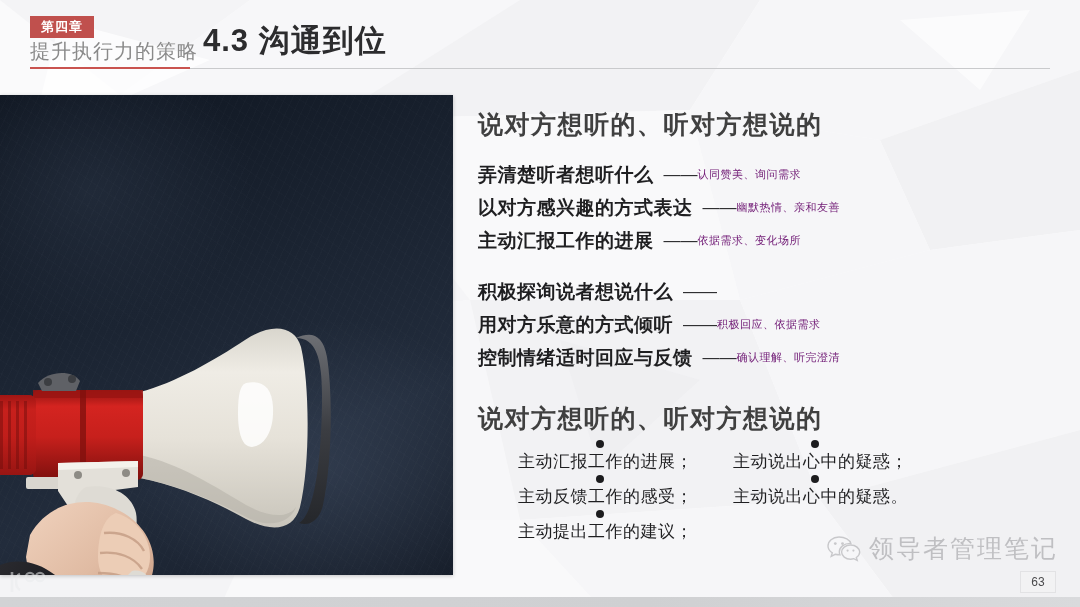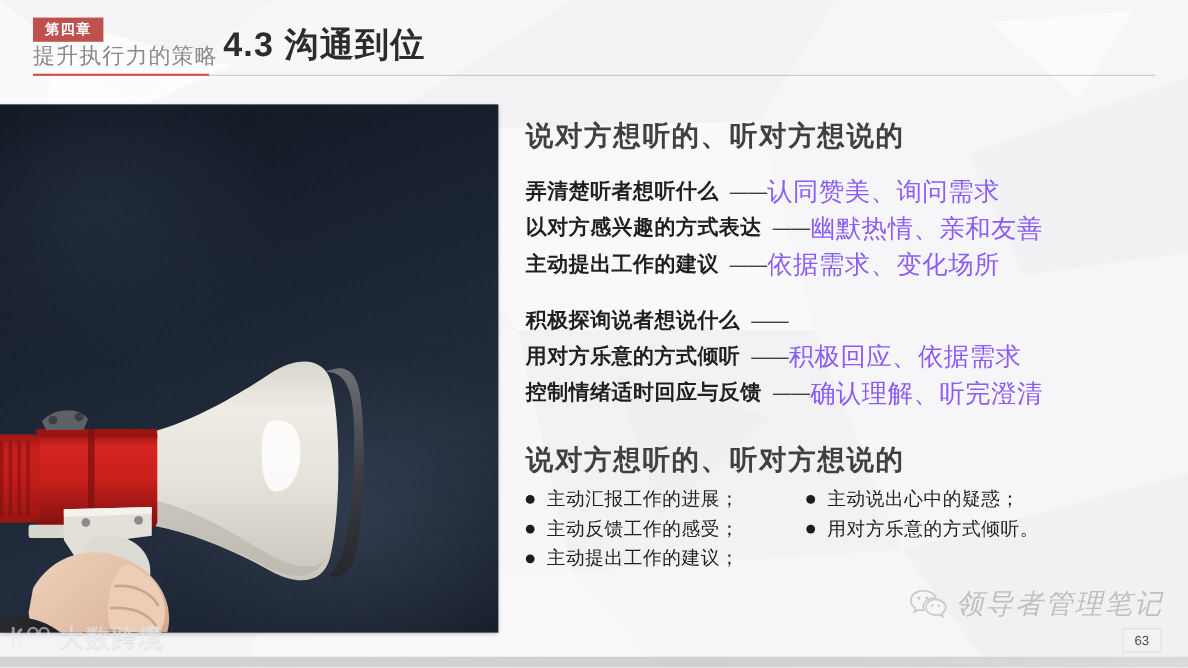--- a/index.html
+++ b/index.html
@@ -87,37 +87,37 @@
     display:flex;align-items:flex-end;
     line-height:33px;white-space:nowrap;
   }
   .bl-strong{
     font-size:19px;font-weight:bold;color:#1f1f21;letter-spacing:.5px;
   }
   .bl-dash{
     font-size:17px;color:#2a2a2c;letter-spacing:0;margin-left:10px;
   }
   .bl-tail{
-    font-size:23px;color:#8b5cf6;letter-spacing:.5px;
+    font-size:11px;color:#701a75;letter-spacing:.5px;
   }
 
   .bullets{display:flex;margin-top:6px;}
   .bullet-col{display:flex;flex-direction:column;}
   .bullet-col.left{width:255px;}
-  .bullet-row{display:flex;align-items:center;line-height:27px;}
+  .bullet-row{display:flex;align-items:center;line-height:27px;flex-direction:column;}
   .bullet-dot{
     width:8px;height:8px;border-radius:50%;background:#1c1c1e;
     margin-right:11px;flex:0 0 auto;
   }
   .bullet-text{font-size:17px;color:#1f1f21;letter-spacing:.5px;white-space:nowrap;}
 
   
   .wm-wechat{
     position:absolute;right:22px;bottom:42px;z-index:6;
-    display:flex;align-items:center;opacity:.42;font-style:italic;
+    display:flex;align-items:center;opacity:.42;
   }
   .wm-wechat .wm-text{
     font-size:25px;color:#7c7c80;letter-spacing:2px;
     font-weight:normal;margin-left:8px;
   }
   .page-num{
     position:absolute;right:24px;bottom:14px;z-index:7;
     min-width:34px;height:20px;line-height:20px;text-align:center;
     background:#f2f2f3;border:1px solid #e2e2e4;
     font-size:12px;color:#4a4a4c;
@@ -274,21 +274,21 @@
         <span class="bl-strong">弄清楚听者想听什么</span>
         <span class="bl-dash">——</span>
         <span class="bl-tail">认同赞美、询问需求</span>
       </div>
       <div class="body-line">
         <span class="bl-strong">以对方感兴趣的方式表达</span>
         <span class="bl-dash">——</span>
         <span class="bl-tail">幽默热情、亲和友善</span>
       </div>
       <div class="body-line">
-        <span class="bl-strong">主动提出工作的建议</span>
+        <span class="bl-strong">主动汇报工作的进展</span>
         <span class="bl-dash">——</span>
         <span class="bl-tail">依据需求、变化场所</span>
       </div>
     </div>
 
     <div class="line-block">
       <div class="body-line">
         <span class="bl-strong">积极探询说者想说什么</span>
         <span class="bl-dash">——</span>
       </div>
@@ -321,21 +321,21 @@
           <span class="bullet-text">主动提出工作的建议；</span>
         </div>
       </div>
       <div class="bullet-col right">
         <div class="bullet-row">
           <span class="bullet-dot"></span>
           <span class="bullet-text">主动说出心中的疑惑；</span>
         </div>
         <div class="bullet-row">
           <span class="bullet-dot"></span>
-          <span class="bullet-text">用对方乐意的方式倾听。</span>
+          <span class="bullet-text">主动说出心中的疑惑。</span>
         </div>
       </div>
     </div>
 
   </div>
 
   <div class="wm-wechat">
     <svg width="34" height="28" viewBox="0 0 34 28">
       <path d="M12 2 C 5.5 2 1 6.2 1 11 C 1 13.8 2.7 16.2 5.3 17.8 L 4.2 21.3 L 8.2 19.3
                C 9.4 19.6 10.7 19.8 12 19.8 C 12.3 19.8 12.6 19.8 12.9 19.8
@@ -354,18 +354,17 @@
 
   <div class="page-num">63</div>
 
   <div class="wm-bottom-left">
     <svg width="42" height="26" viewBox="0 0 42 26">
       <path d="M6 3 L 6 23" stroke="#eaebed" stroke-width="2.6" fill="none"></path>
       <path d="M14 5 C 9 7 8.5 18 14 21" stroke="#eaebed" stroke-width="2.6" fill="none"></path>
       <circle cx="24" cy="8" r="4.2" fill="none" stroke="#eaebed" stroke-width="2.2"></circle>
       <circle cx="34" cy="8" r="4.2" fill="none" stroke="#eaebed" stroke-width="2.2"></circle>
     </svg>
-    <span class="wm-bl-text">大数跨境</span>
   </div>
 
   <div class="bg-strip-bottom"></div>
 
 </div>
 
 </body></html>

